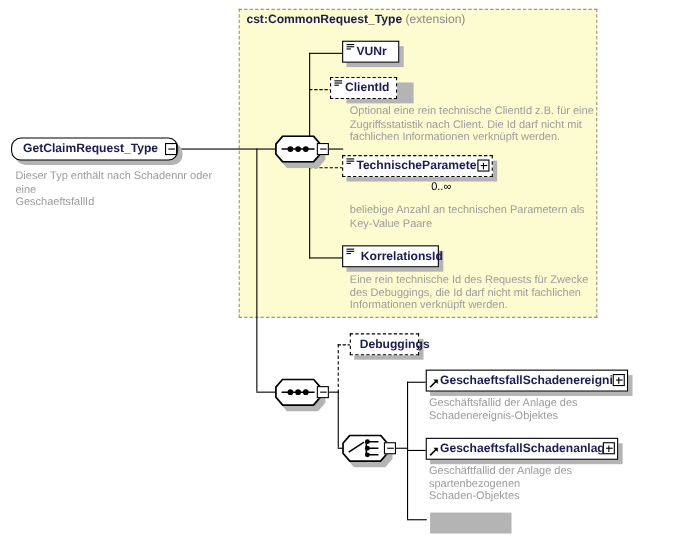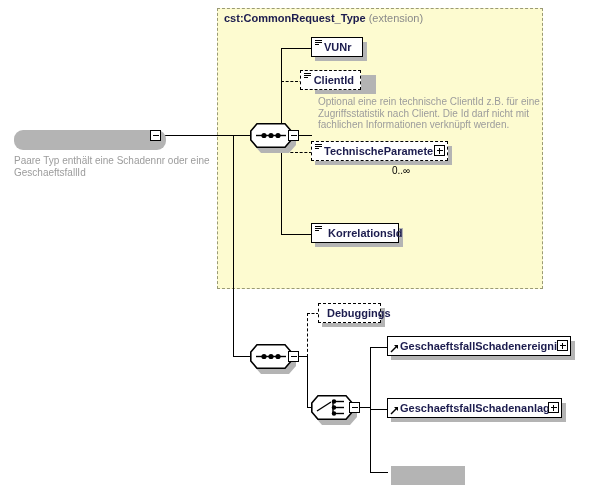--- a/index.html
+++ b/index.html
@@ -211,22 +211,25 @@
 
 <div id="canvas">
 
   <div class="ext-box" style="left:217px; top:8px; width:326px; height:281px;"></div>
   <div class="ext-title" style="left:224px; top:12px;">
     <span>cst:CommonRequest_Type</span>
     <span class="ext-kind">(extension)</span>
   </div>
 
   <div class="node-shadow" style="left:14px; top:130px; width:152px; height:20px; border-radius:9px;"></div>
+  <div class="root-node" style="left:10px; top:125px; width:152px; height:21px;">
+    <span class="node-label">GetClaimRequest_Type</span>
+  </div>
   <div class="minus-box" style="left:150px; top:130px;"></div>
-  <div class="anno" style="left:14px; top:155px; width:200px;">Paare Typ enthält eine Schadennr oder eine
+  <div class="anno" style="left:14px; top:155px; width:200px;">Dieser Typ enthält nach Schadennr oder eine
 GeschaeftsfallId</div>
 
   <div class="ln-h" style="left:161px; top:135px; width:89px;"></div>
 
   <div class="comp" style="left:250px; top:123px;">
     <svg class="comp-shadow" width="42" height="25" viewBox="0 0 42 25">
       <polygon points="7,0 35,0 42,8 42,17 35,25 7,25 0,17 0,8" fill="#b4b4b4"></polygon>
     </svg>
     <svg class="comp-shape" width="42" height="25" viewBox="0 0 42 25">
       <polygon points="7,0.8 35,0.8 41.2,8 41.2,17 35,24.2 7,24.2 0.8,17 0.8,8" fill="#ffffff" stroke="#000000" stroke-width="1.6"></polygon>
@@ -271,31 +274,36 @@
   <div class="node optional" style="left:311px; top:141px; width:137px; height:20px;">
     <span class="lines-glyph">
         <i></i>
         <i></i>
         <i></i>
       </span>
     <span class="node-label">TechnischeParameter</span>
   </div>
   <div class="plus-box" style="left:434px; top:145px;"></div>
   <div class="occurs" style="left:392px; top:165px;">0..∞</div>
+  <div class="anno" style="left:318px; top:186px; width:225px;">beliebige Anzahl an technischen Parametern als
+Key-Value Paare</div>
 
   <div class="ln-h" style="left:281px; top:234px; width:31px;"></div>
   <div class="node-shadow" style="left:315px; top:228px; width:88px; height:19px;"></div>
   <div class="node" style="left:311px; top:223px; width:88px; height:20px;padding-left:16px;">
     <span class="lines-glyph">
         <i></i>
         <i></i>
         <i></i>
       </span>
     <span class="node-label">KorrelationsId</span>
   </div>
+  <div class="anno" style="left:318px; top:249px; width:225px;">Eine rein technische Id des Requests für Zwecke
+des Debuggings, die Id darf nicht mit fachlichen
+Informationen verknüpft werden.</div>
 
   <div class="ln-v" style="left:233px; top:135px; height:221px;"></div>
   <div class="ln-h" style="left:233px; top:356px; width:17px;"></div>
 
   <div class="comp" style="left:250px; top:344px;">
     <svg class="comp-shadow" width="42" height="25" viewBox="0 0 42 25">
       <polygon points="7,0 35,0 42,8 42,17 35,25 7,25 0,17 0,8" fill="#b4b4b4"></polygon>
     </svg>
     <svg class="comp-shape" width="42" height="25" viewBox="0 0 42 25">
       <polygon points="7,0.8 35,0.8 41.2,8 41.2,17 35,24.2 7,24.2 0.8,17 0.8,8" fill="#ffffff" stroke="#000000" stroke-width="1.6"></polygon>
@@ -342,28 +350,32 @@
   <div class="ln-h" style="left:370px; top:347px; width:18px;"></div>
   <div class="node-shadow" style="left:391px; top:341px; width:184px; height:19px;"></div>
   <div class="node" style="left:387px; top:336px; width:184px; height:20px;">
     <svg class="arrow-glyph" viewBox="0 0 9 9">
       <line x1="1" y1="8" x2="7" y2="2" stroke="#000" stroke-width="1.4"></line>
       <polygon points="8,1 8,5 4,1" fill="#000"></polygon>
     </svg>
     <span class="node-label">GeschaeftsfallSchadenereignis</span>
   </div>
   <div class="plus-box" style="left:557px; top:340px;"></div>
+  <div class="anno" style="left:390px; top:361px; width:215px;">Geschäftsfallid der Anlage des
+Schadenereignis-Objektes</div>
 
   <div class="ln-h" style="left:370px; top:409px; width:18px;"></div>
   <div class="node-shadow" style="left:391px; top:403px; width:175px; height:19px;"></div>
   <div class="node" style="left:387px; top:398px; width:175px; height:20px;">
     <svg class="arrow-glyph" viewBox="0 0 9 9">
       <line x1="1" y1="8" x2="7" y2="2" stroke="#000" stroke-width="1.4"></line>
       <polygon points="8,1 8,5 4,1" fill="#000"></polygon>
     </svg>
     <span class="node-label">GeschaeftsfallSchadenanlage</span>
   </div>
   <div class="plus-box" style="left:548px; top:402px;"></div>
+  <div class="anno" style="left:390px; top:423px; width:215px;">Geschäftfallid der Anlage des spartenbezogenen
+Schaden-Objektes</div>
 
   <div class="ln-h" style="left:370px; top:472px; width:18px;"></div>
   <div class="node-shadow" style="left:391px; top:466px; width:74px; height:19px;"></div>
 
 </div>
 
 </body></html>

